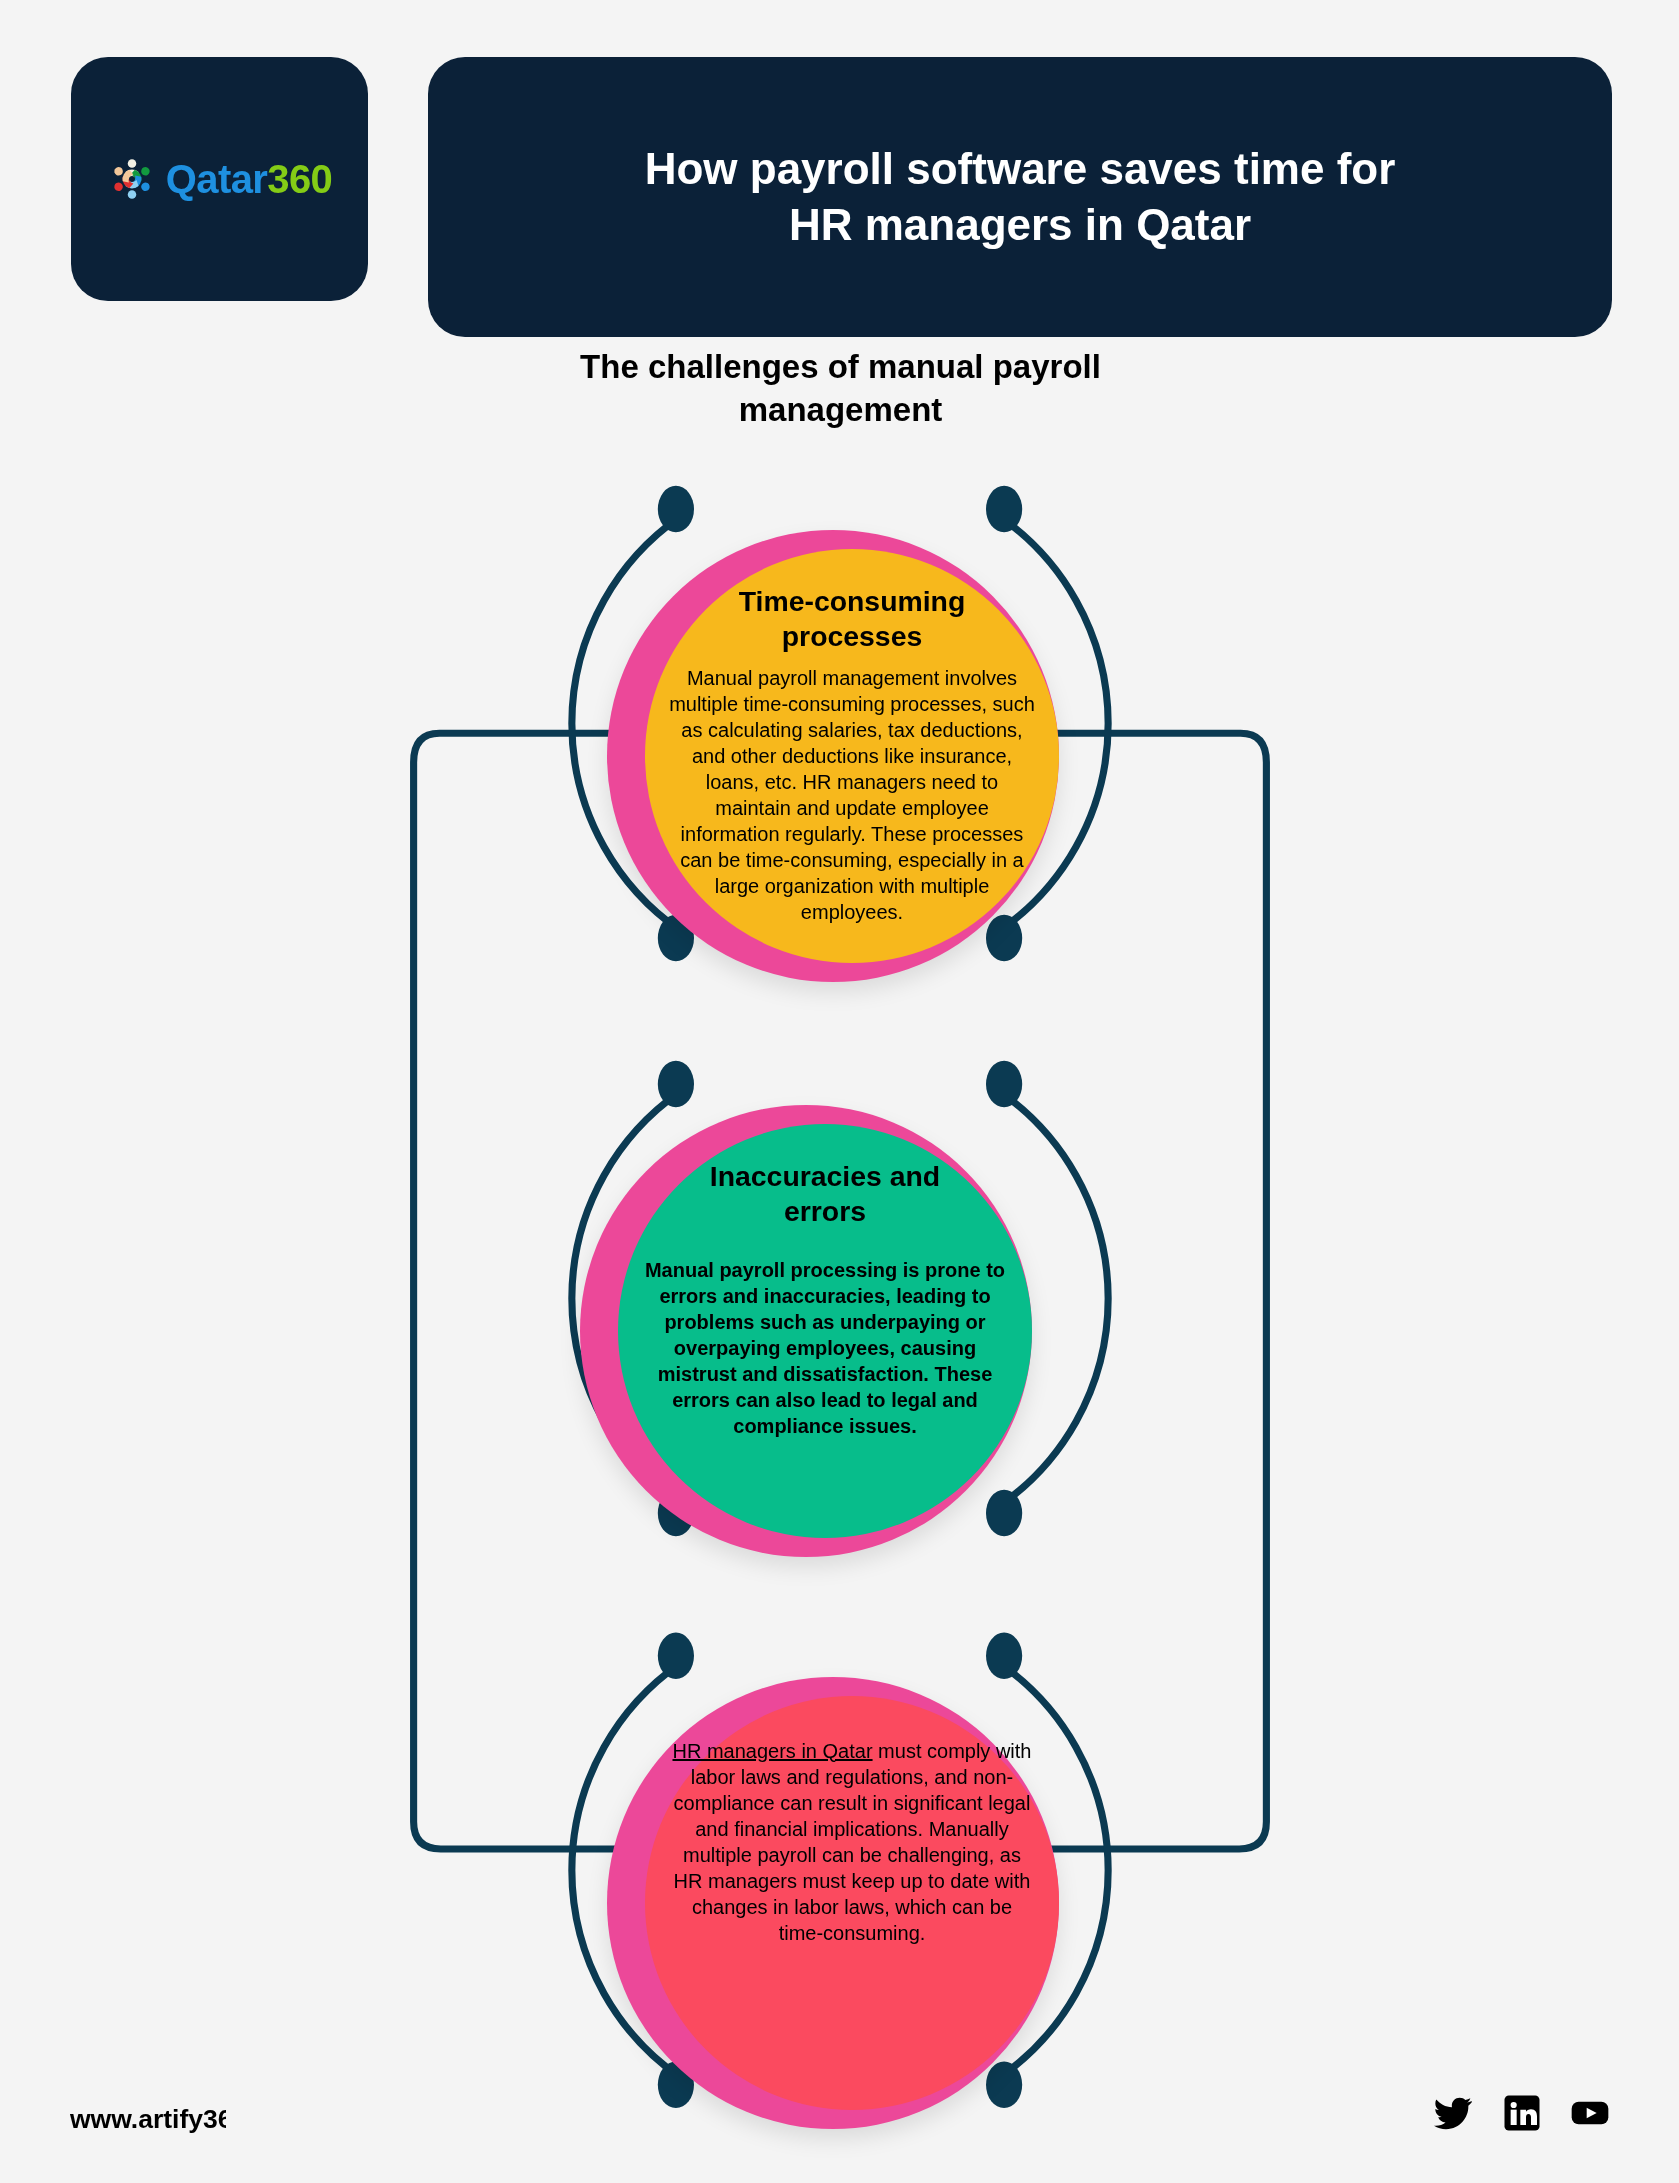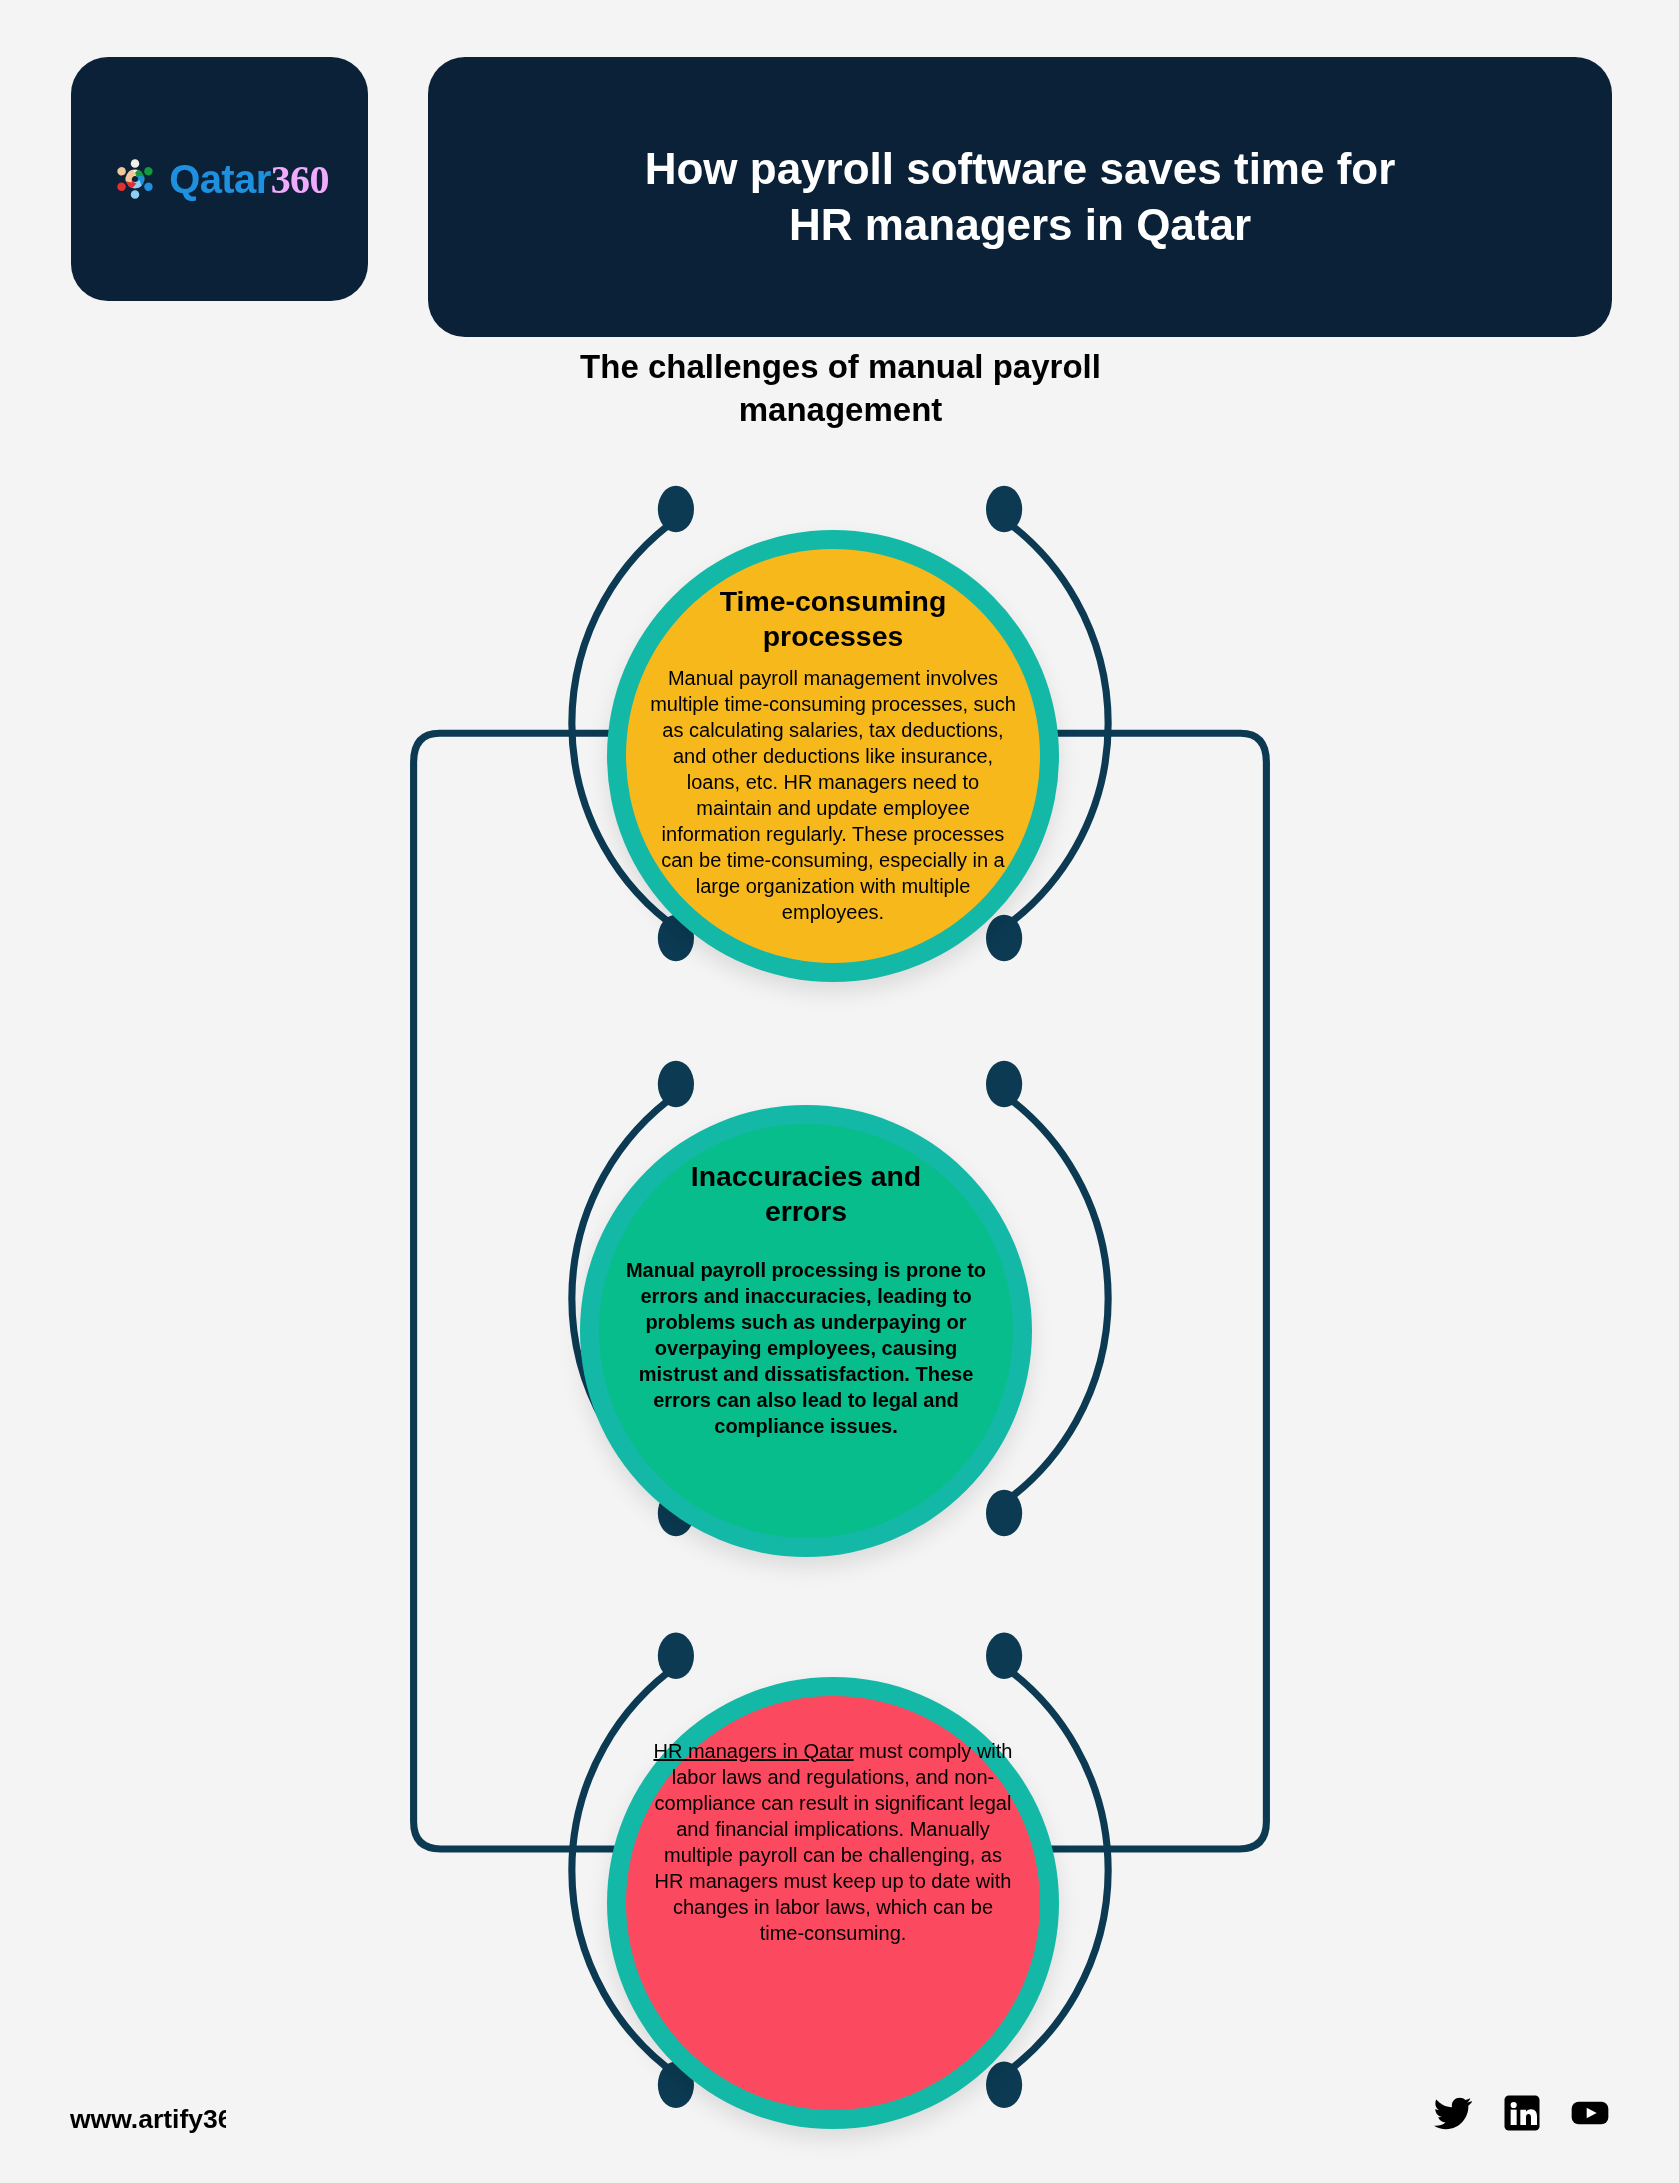--- a/index.html
+++ b/index.html
@@ -18,21 +18,21 @@
     background:#0b2138; border-radius:37px;
     display:flex; align-items:center; justify-content:center;
   }
   #logo-lockup{ display:flex; align-items:center; gap:9px; }
   #logo-mark{ width:50px; height:50px; flex:none; }
   #logo-word{
     font-size:40px; font-weight:bold; letter-spacing:-0.6px;
     white-space:nowrap; line-height:1;
   }
   #logo-word .p1{ color:#1e90e0; }
-  #logo-word .p2{ color:#f0abfc;font-family:Liberation Serif, serif; }
+  #logo-word .p2{ color:#84cc16; }
 
   #header-bar{
     position:absolute; left:428px; top:57px;
     width:1184px; height:280px;
     background:#0b2138; border-radius:37px;
     display:flex; align-items:center; justify-content:center;
   }
   #header-title{
     color:#ffffff; font-size:44px; font-weight:bold;
     text-align:center; line-height:1.28; padding:0 39px;
@@ -51,23 +51,23 @@
     position:absolute; left:0; top:0;
     width:1680px; height:2183px;
     pointer-events:none;
   }
 
   
   .node{
     position:absolute;
     width:452px; height:452px;
     border-radius:50%;
-    background:#14b8a6;
+    background:#ec4899;
     box-shadow:0 10.3px 22px rgba(0,0,0,0.10);
-    display:flex; align-items:center; justify-content:center;
+    display:flex; align-items:center; justify-content:flex-end;
   }
   .node-disc{
     width:414px; height:414px; border-radius:50%;
     display:flex; flex-direction:column;
     align-items:center; justify-content:flex-start;
     padding:35px 22px 19.4px;
     text-align:center;
   }
   .node-title{
     font-size:28.4px; font-weight:bold; color:#000;

